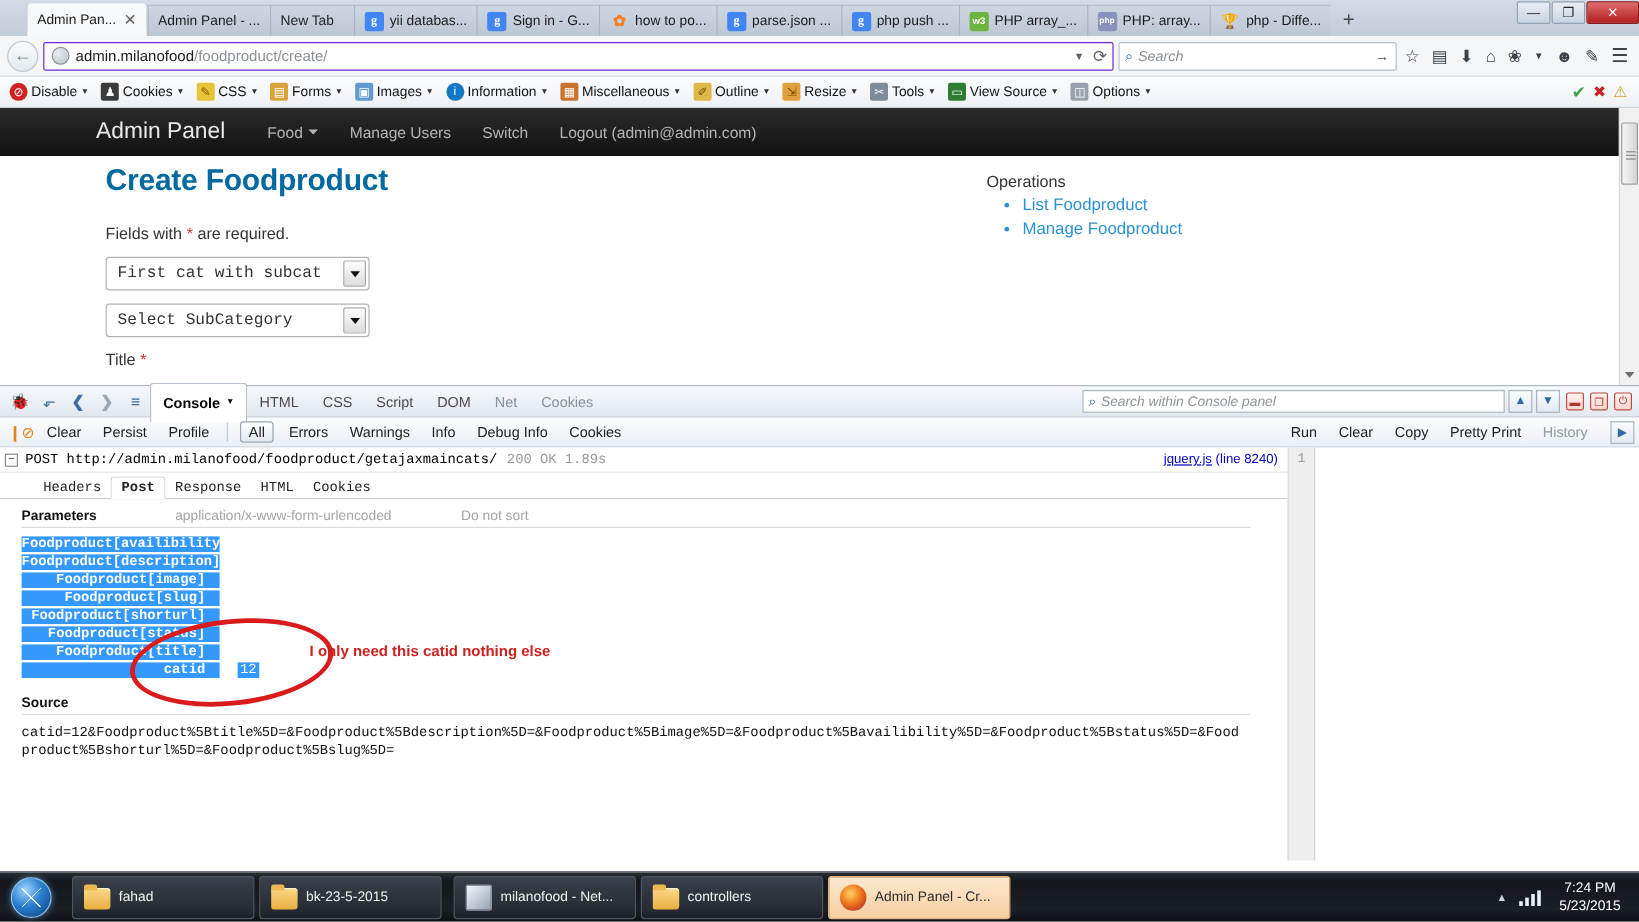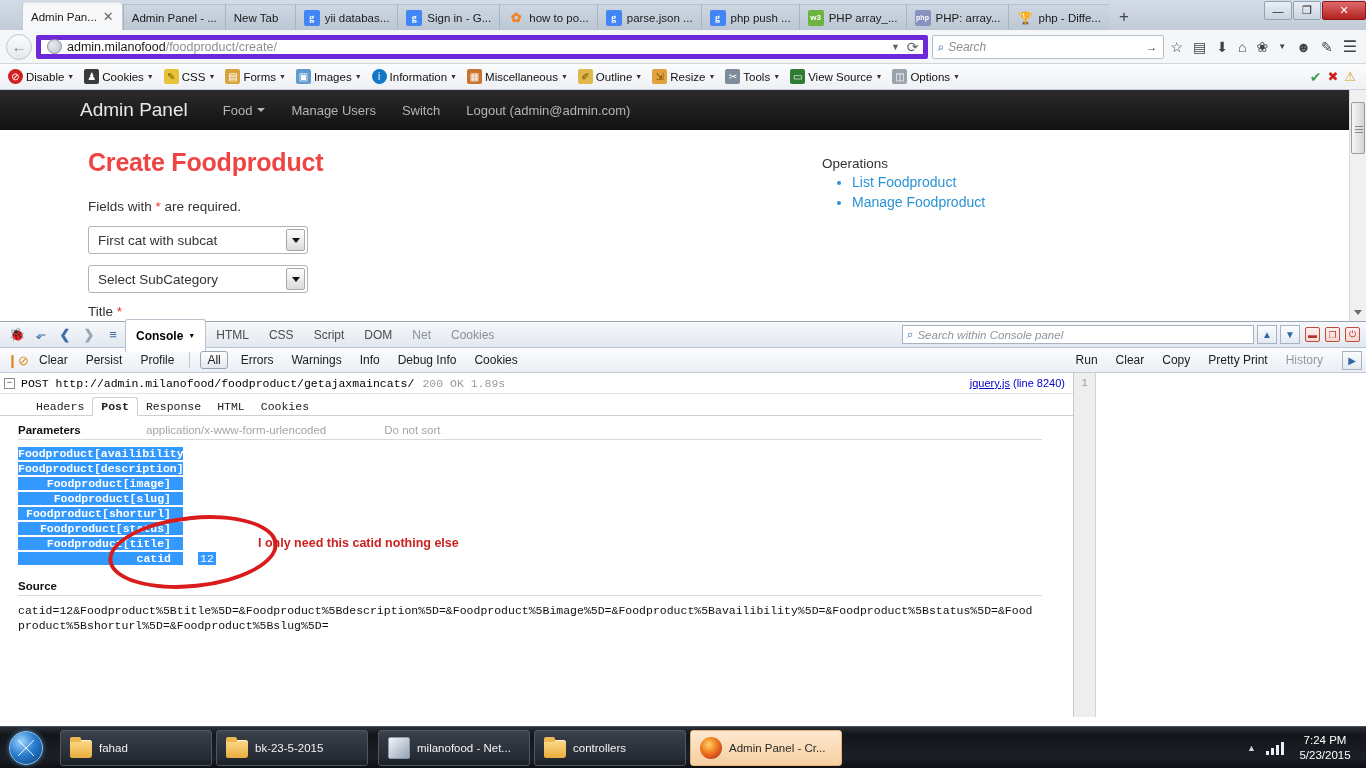--- a/index.html
+++ b/index.html
@@ -87,21 +87,21 @@
   }
   .backbtn {
     width: 26px; height: 26px; border-radius: 50%;
     background: linear-gradient(to bottom,#fafbfc,#e4e8ed);
     border: 1px solid #c0c8d2;
     display: flex; align-items: center; justify-content: center;
     color: #7d868f; font-size: 15px;
   }
   .urlbar {
     flex: 1; height: 24px; background: #fff;
-    border: 5px solid #6d28d9; border-radius: 2px;
+    border: 1px solid #6d28d9; border-radius: 2px;
     display: flex; align-items: center; padding: 0 4px;
     font-size: 12.5px; min-width: 0;
   }
   .globe-icon {
     width: 15px; height: 15px; border-radius: 50%;
     border: 1.5px solid #8a9098; margin: 0 5px 0 2px;
     position: relative; flex: 0 0 15px;
     background: radial-gradient(circle at 35% 35%, #e9edf1, #b9c2cb);
   }
   .url-host { color: #1a1a1a; }
@@ -148,26 +148,26 @@
     font-weight: normal;
   }
   .navlink { font-size: 13px; color: #b4b4b4; padding: 0 13px; display: inline-flex; align-items: center; gap: 5px; }
   .caret-dn {
     width: 0; height: 0; border-left: 4px solid transparent;
     border-right: 4px solid transparent; border-top: 4px solid #b4b4b4;
     display: inline-block;
   }
   .page-body { position: relative; padding: 0 0 0 0; }
   .page-title {
-    font-size: 25px; font-weight: bold; color: #ef4444;
-    margin: 18px 0 0 88px; letter-spacing: -0.2px;
+    font-size: 25px; font-weight: bold; color: #0369a1;
+    margin: 6px 0 0 88px; letter-spacing: -0.2px;
   }
   .req-note { font-size: 13.5px; color: #333; margin: 22px 0 0 88px; }
   .req-star { color: #e03131; }
-  .sel-wrap { margin: 12px 0 0 88px; }
+  .sel-wrap { margin: 12px 0 0 88px; font-family: Liberation Mono, monospace; }
   .fake-select {
     width: 220px; height: 28px; border: 1px solid #b3b3b3;
     border-radius: 3px; background: #fff;
     display: flex; align-items: center;
     font-size: 13.5px; color: #333; padding-left: 9px;
     position: relative; margin-bottom: 11px;
   }
   .fake-select .arrowbox {
     position: absolute; right: 2px; top: 2px; bottom: 2px; width: 19px;
     background: linear-gradient(to bottom,#fdfdfd,#dcdcdc);

